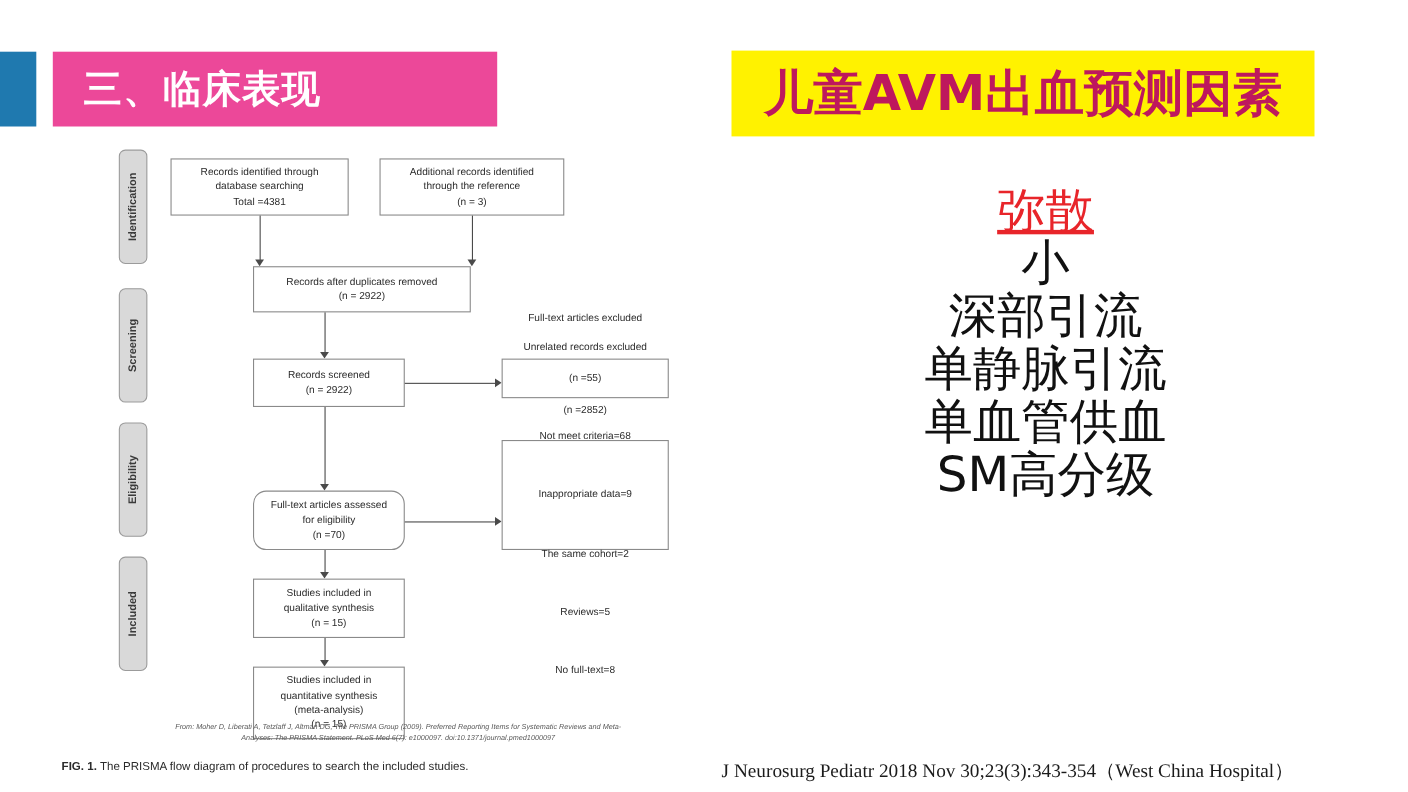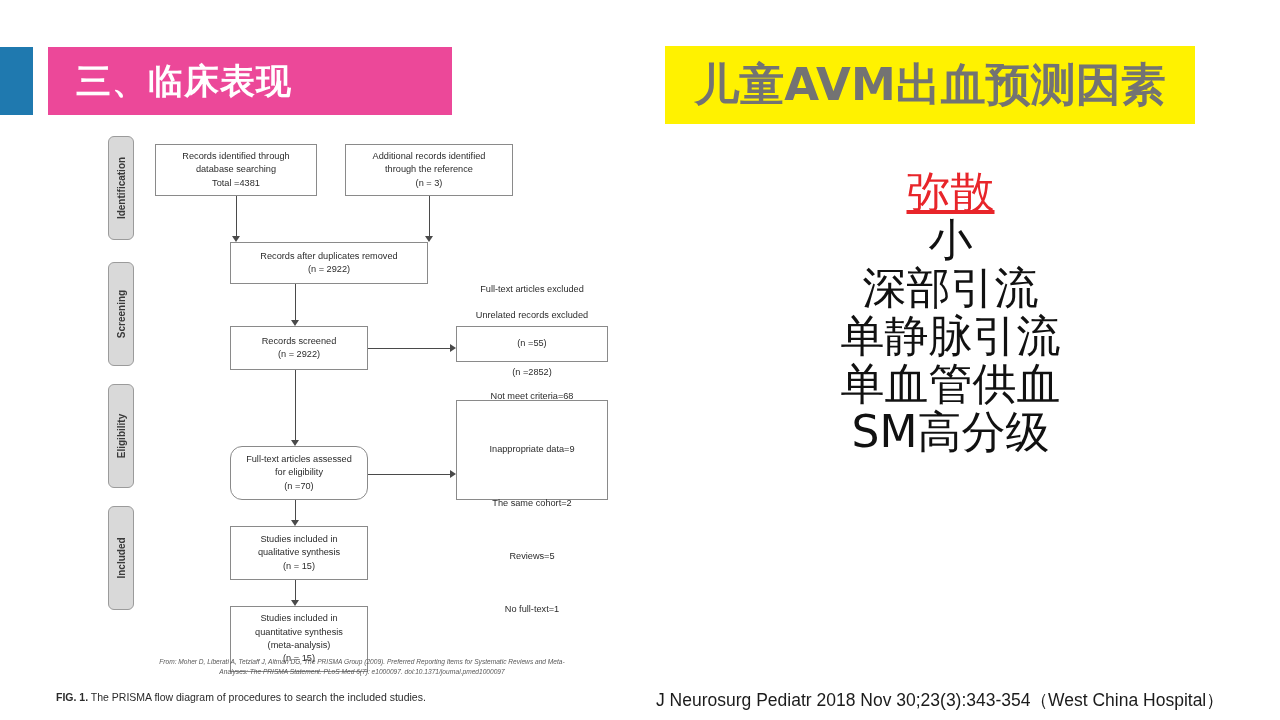--- a/index.html
+++ b/index.html
@@ -163,21 +163,21 @@
     width: 530px;
     height: 78px;
     background: #FFF200;
     display: flex;
     align-items: center;
     justify-content: center;
   }
   .yellow-banner span {
     font-size: 45px;
     font-weight: bold;
-    color: #737373;
+    color: #be185d;
     white-space: nowrap;
     letter-spacing: 0px;
     font-family: "DejaVu Sans", "Liberation Sans", sans-serif;
   }
 
   .factor-list {
     position: absolute;
     left: 0px;
     top: 168px;
     width: 605px;
@@ -196,21 +196,21 @@
     text-underline-offset: 3px;
   }
 
   .citation {
     position: absolute;
     left: 8px;
     top: 688px;
     font-size: 17.5px;
     color: #1b1b1b;
     white-space: nowrap;
-    font-family: Liberation Sans, sans-serif;
+    font-family: Liberation Serif, serif;
   }
 </style>
 </head>
 <body>
 
 <div id="slide">
 
   <div class="hdr-tab"></div>
   <div class="hdr-bar">
     <div class="hdr-bar-text">三、临床表现</div>
@@ -278,21 +278,21 @@
 
     <div class="hline" style="left:328px; top:346px; width:84px;"></div>
     <div class="arrow-right" style="left:410px; top:342px;"></div>
     <div class="pbox" style="left:416px; top:272px; width:152px; height:100px;gap:40px;">
       <div>Full-text articles excluded</div>
       <div>(n =55)</div>
       <div>Not meet criteria=68</div>
       <div>Inappropriate data=9</div>
       <div>The same cohort=2</div>
       <div>Reviews=5</div>
-      <div>No full-text=1</div>
+      <div>No full-text=8</div>
     </div>
 
     <div class="vline" style="left:255px; top:372px; height:22px;"></div>
     <div class="arrow-down" style="left:251px; top:392px;"></div>
     <div class="pbox" style="left:190px; top:398px; width:138px; height:54px;">
       <div>Studies included in</div>
       <div>qualitative synthesis</div>
       <div>(n = 15)</div>
     </div>
 

